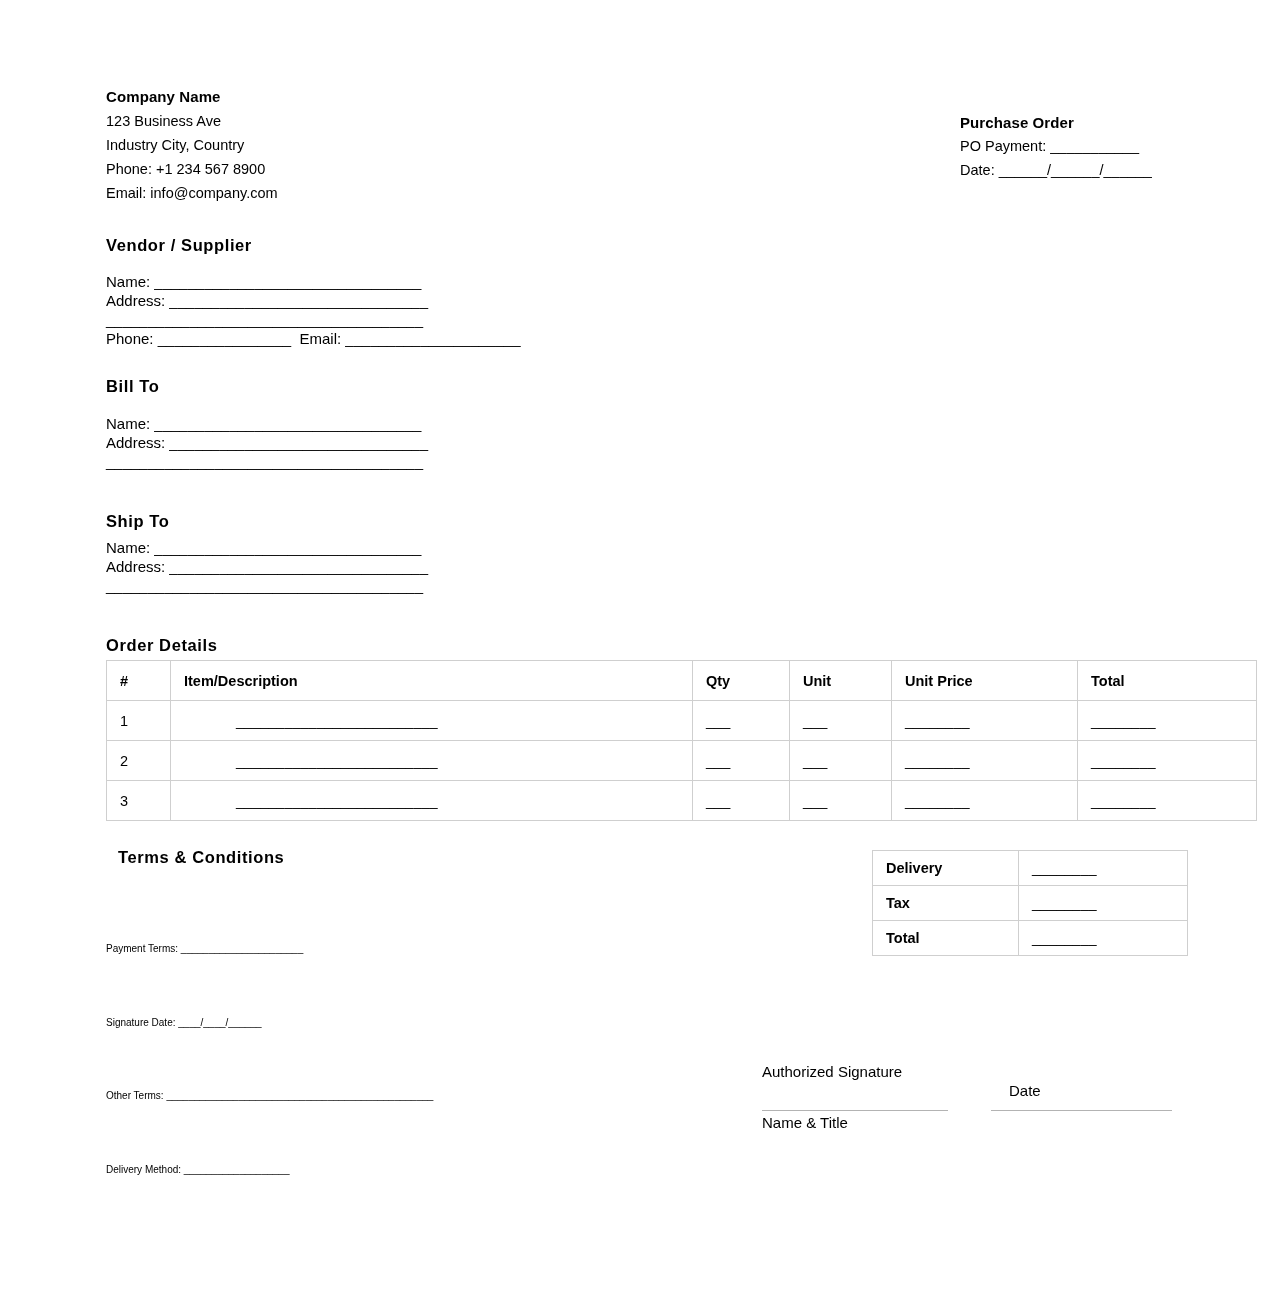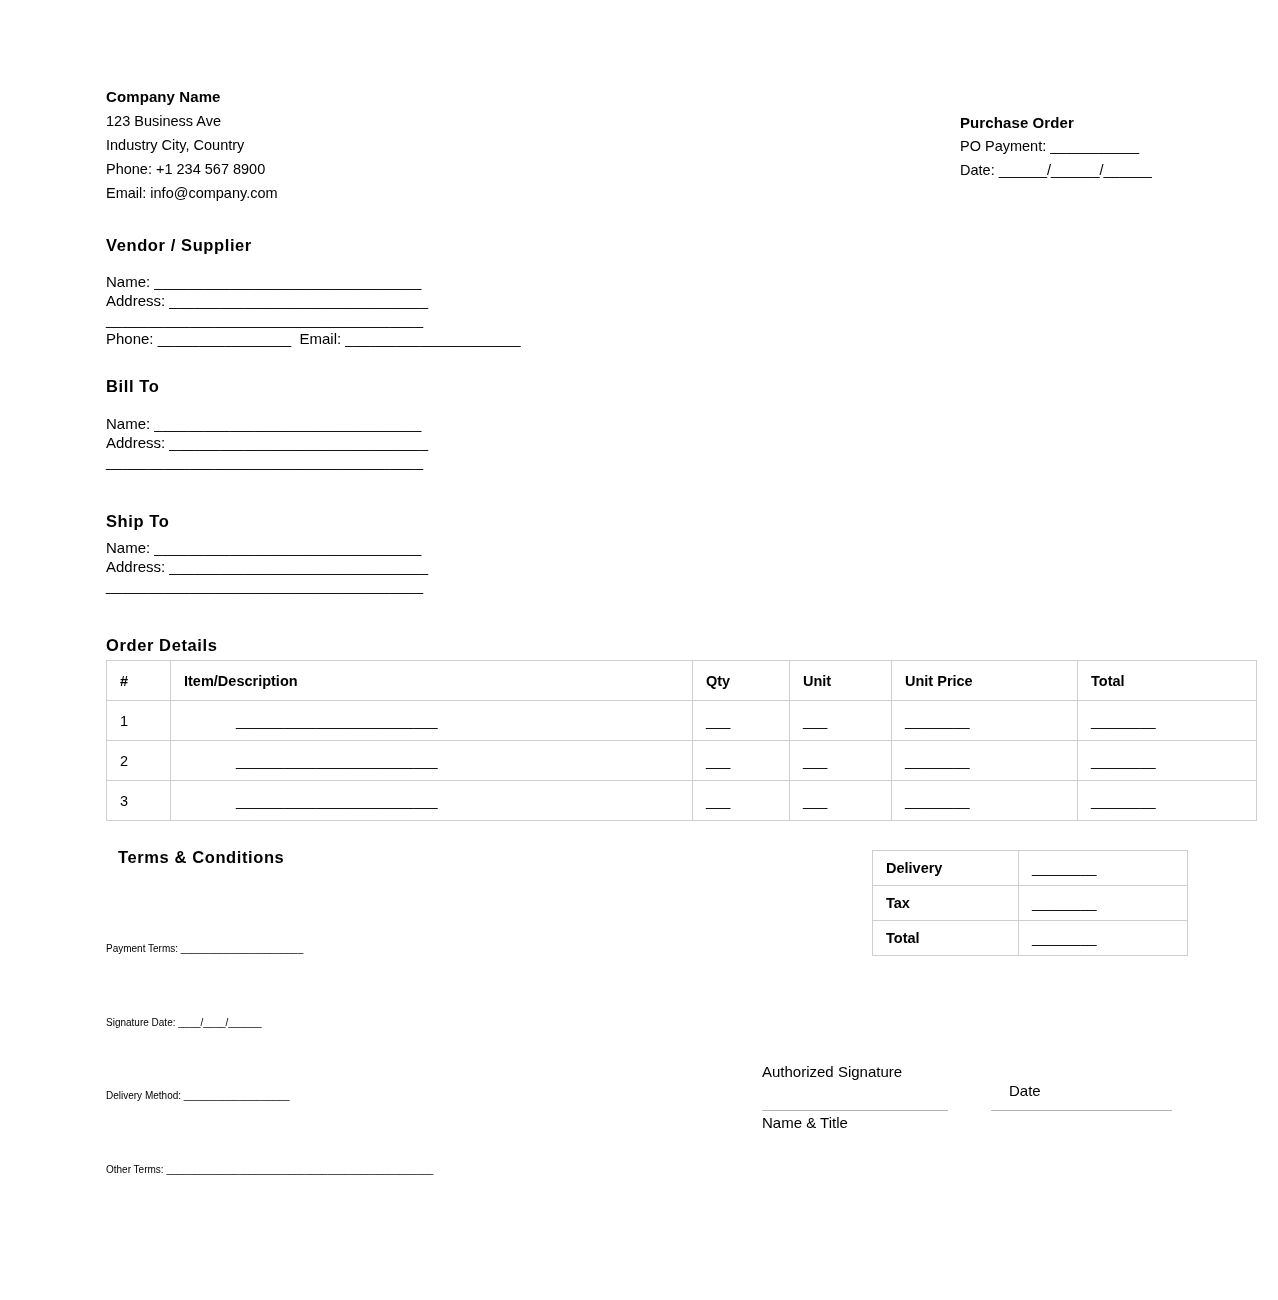--- a/index.html
+++ b/index.html
@@ -234,22 +234,22 @@
         <td><span class="cell-fill">________</span></td>
         <td><span class="cell-fill">________</span></td>
       </tr>
     </tbody>
   </table>
 
   <div class="sec-head terms-head">Terms &amp; Conditions</div>
   <div class="terms-rows">
     <div>Payment Terms: ______________________</div>
     <div>Signature Date: ____/____/______</div>
+    <div>Other Terms: ________________________________________________</div>
     <div>Delivery Method: ___________________</div>
-    <div>Other Terms: ________________________________________________</div>
   </div>
 
   <table class="totals-table">
     <tbody>
       <tr>
         <td class="totals-label">Delivery</td>
         <td class="totals-value"><span class="cell-fill">________</span></td>
       </tr>
       <tr>
         <td class="totals-label">Tax</td>

